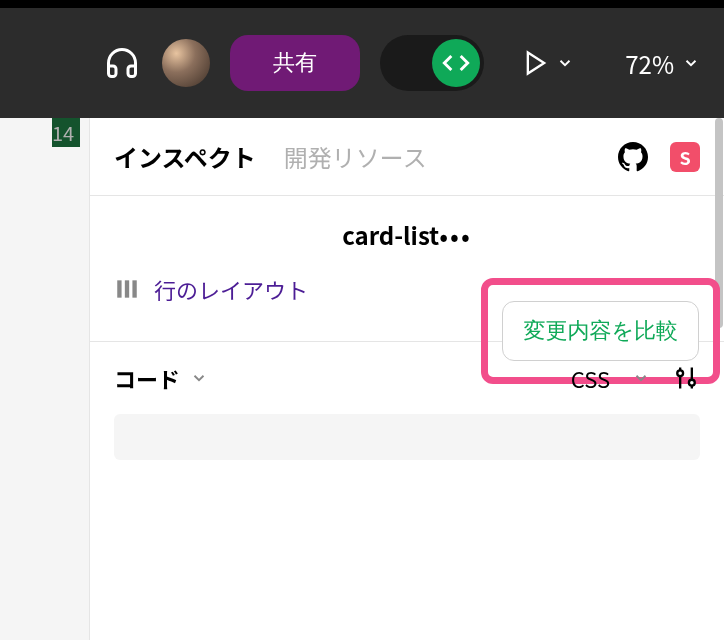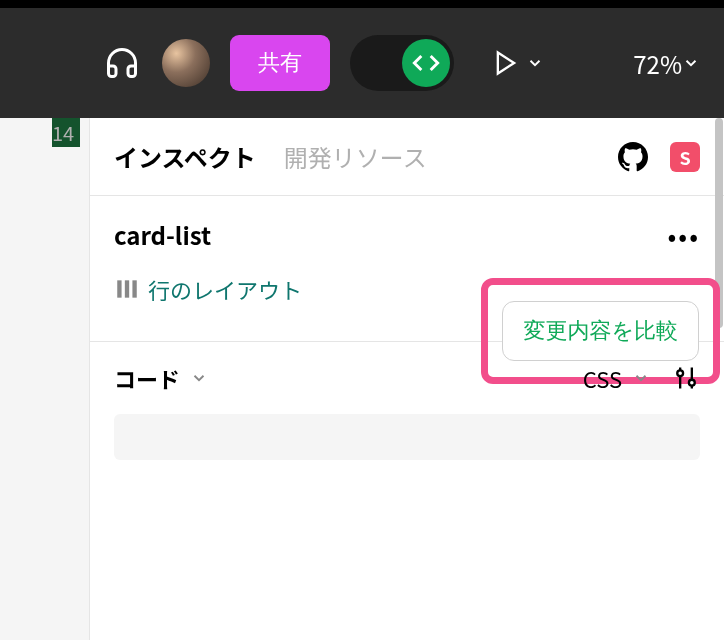--- a/index.html
+++ b/index.html
@@ -2,57 +2,57 @@
 <html><head>
   <meta charset="utf-8">
   <style>
     * { margin: 0; padding: 0; box-sizing: border-box; }
     body { font-family: -apple-system, BlinkMacSystemFont, "Segoe UI", "Hiragino Sans", "Noto Sans JP", sans-serif; width: 724px; height: 640px; overflow: hidden; background: #fff; }
     
     .topbar { background: #2c2c2c; height: 118px; display: flex; align-items: center; padding: 0 24px; gap: 20px; position: relative; border-top: 8px solid #000; }
     .topbar-spacer { width: 58px; }
     .headphone-icon { width: 40px; height: 40px; display: flex; align-items: center; justify-content: center; color: #fff; }
     .avatar { width: 48px; height: 48px; border-radius: 50%; background: radial-gradient(circle at 30% 30%, #e8c4a0 0%, #8b6f5c 40%, #3d2f26 100%); border: none; }
-    .share-btn { background: #d946ef; color: #fff; border: none; border-radius: 9px; padding: 0 28px; height: 56px; font-size: 22px; font-weight: 500; cursor: pointer; }
+    .share-btn { background: #701a75; color: #fff; border: none; border-radius: 18px; padding: 0 43px; height: 56px; font-size: 22px; font-weight: 500; cursor: pointer; }
     .devmode-group { background: #1a1a1a; border-radius: 30px; height: 56px; width: 104px; display: flex; align-items: center; justify-content: flex-end; padding: 4px; }
     .devmode-btn { background: #0fa958; width: 48px; height: 48px; border-radius: 50%; display: flex; align-items: center; justify-content: center; color: #fff; }
     .play-group { display: flex; align-items: center; gap: 6px; color: #fff; margin-left: 18px; }
     .play-icon { width: 28px; height: 28px; }
     .chevron-sm { width: 18px; height: 18px; }
-    .zoom-group { display: flex; align-items: center; gap: 0; color: #fff; font-size: 24px; font-weight: 400; margin-left: auto; }
+    .zoom-group { display: flex; align-items: center; gap: 8px; color: #fff; font-size: 24px; font-weight: 400; margin-left: auto; }
     
     .canvas-strip { position: absolute; left: 0; top: 118px; bottom: 0; width: 90px; background: #f5f5f5; border-right: 1px solid #e5e5e5; }
     .frame-num { position: absolute; top: 118px; left: 52px; font-size: 20px; color: #b0b0b0; z-index: 5; background: #14532d; padding-right: 6px; }
     
     .panel { position: absolute; left: 90px; right: 0; top: 118px; bottom: 0; background: #fff; display: flex; flex-direction: column; overflow: hidden; }
     
     .tabrow { display: flex; align-items: center; height: 78px; padding: 0 24px; border-bottom: 1px solid #e5e5e5; }
     .tab { font-size: 24px; font-weight: 700; color: #000; margin-right: 28px; cursor: pointer; }
     .tab-inactive { color: #b0b0b0; font-weight: 400; }
     .tab-icons { margin-left: auto; display: flex; align-items: center; gap: 22px; }
     .gh-icon { width: 30px; height: 30px; color: #000; }
     .s-badge { width: 30px; height: 30px; background: #f24e6a; border-radius: 6px; display: flex; align-items: center; justify-content: center; color: #fff; font-weight: 700; font-size: 18px; }
     
     .section { padding: 20px 24px; border-bottom: 1px solid #e5e5e5; position: relative; }
-    .section-head { display: flex; align-items: center; justify-content: space-between; }
+    .section-head { display: flex; align-items: center; justify-content: center; }
     .section-title { font-size: 24px; font-weight: 700; color: #000; }
     .more-dots { font-size: 26px; color: #000; letter-spacing: 2px; cursor: pointer; }
     
-    .meta-row { display: flex; align-items: center; gap: 8px; margin-top: 20px; color: #0f766e; font-size: 22px; }
+    .meta-row { display: flex; align-items: center; gap: 14px; margin-top: 20px; color: #4c1d95; font-size: 22px; }
     .meta-icon { width: 26px; height: 26px; color: #888; flex-shrink: 0; }
     
     .highlight-box { position: absolute; right: 4px; top: 82px; border: 7px solid #f24e8b; border-radius: 12px; padding: 16px 14px; }
     .compare-btn { background: #fff; border: 1px solid #d0d0d0; color: #0fa958; font-size: 22px; font-weight: 500; padding: 14px 20px; border-radius: 12px; cursor: pointer; }
     
     .plus-icon { width: 28px; height: 28px; color: #000; }
     
     .code-head { display: flex; align-items: center; gap: 10px; }
     .code-label { font-size: 22px; font-weight: 700; color: #000; }
     .chevron-dn { width: 18px; height: 18px; color: #888; }
-    .css-group { margin-left: auto; display: flex; align-items: center; gap: 10px; }
+    .css-group { margin-left: auto; display: flex; align-items: center; gap: 22px; }
     .css-label { font-size: 22px; color: #000; font-weight: 400; }
     .sliders-icon { width: 28px; height: 28px; color: #000; margin-left: 12px; }
     
     .code-box { background: #f5f5f5; border-radius: 6px; height: 46px; margin-top: 20px; }
     
     .scroll-track { position: absolute; right: 0; top: 0; bottom: 0; width: 10px; }
     .scroll-thumb { position: absolute; right: 1px; top: 0; width: 8px; height: 210px; background: #c4c4c4; border-radius: 4px; }
   </style>
 </head>
 <body>

